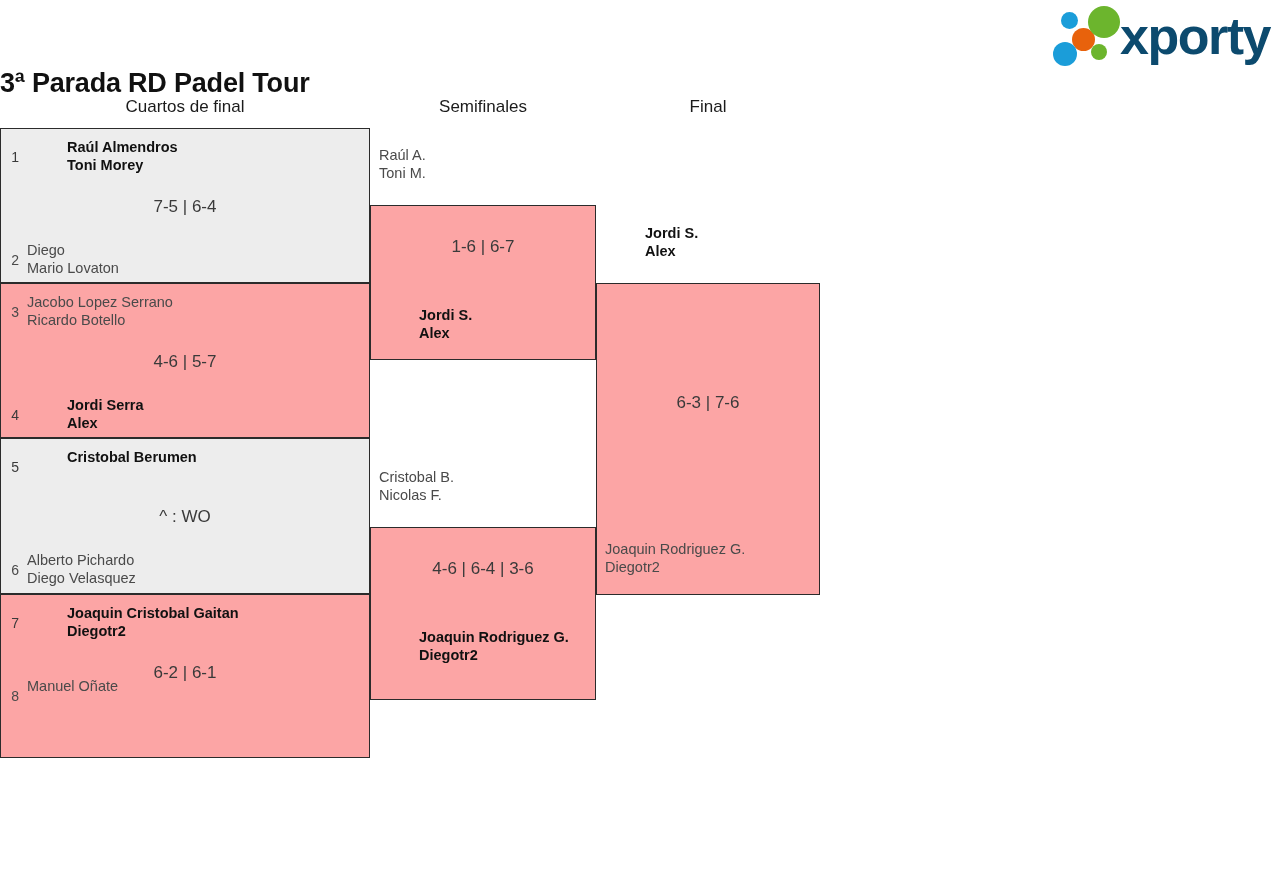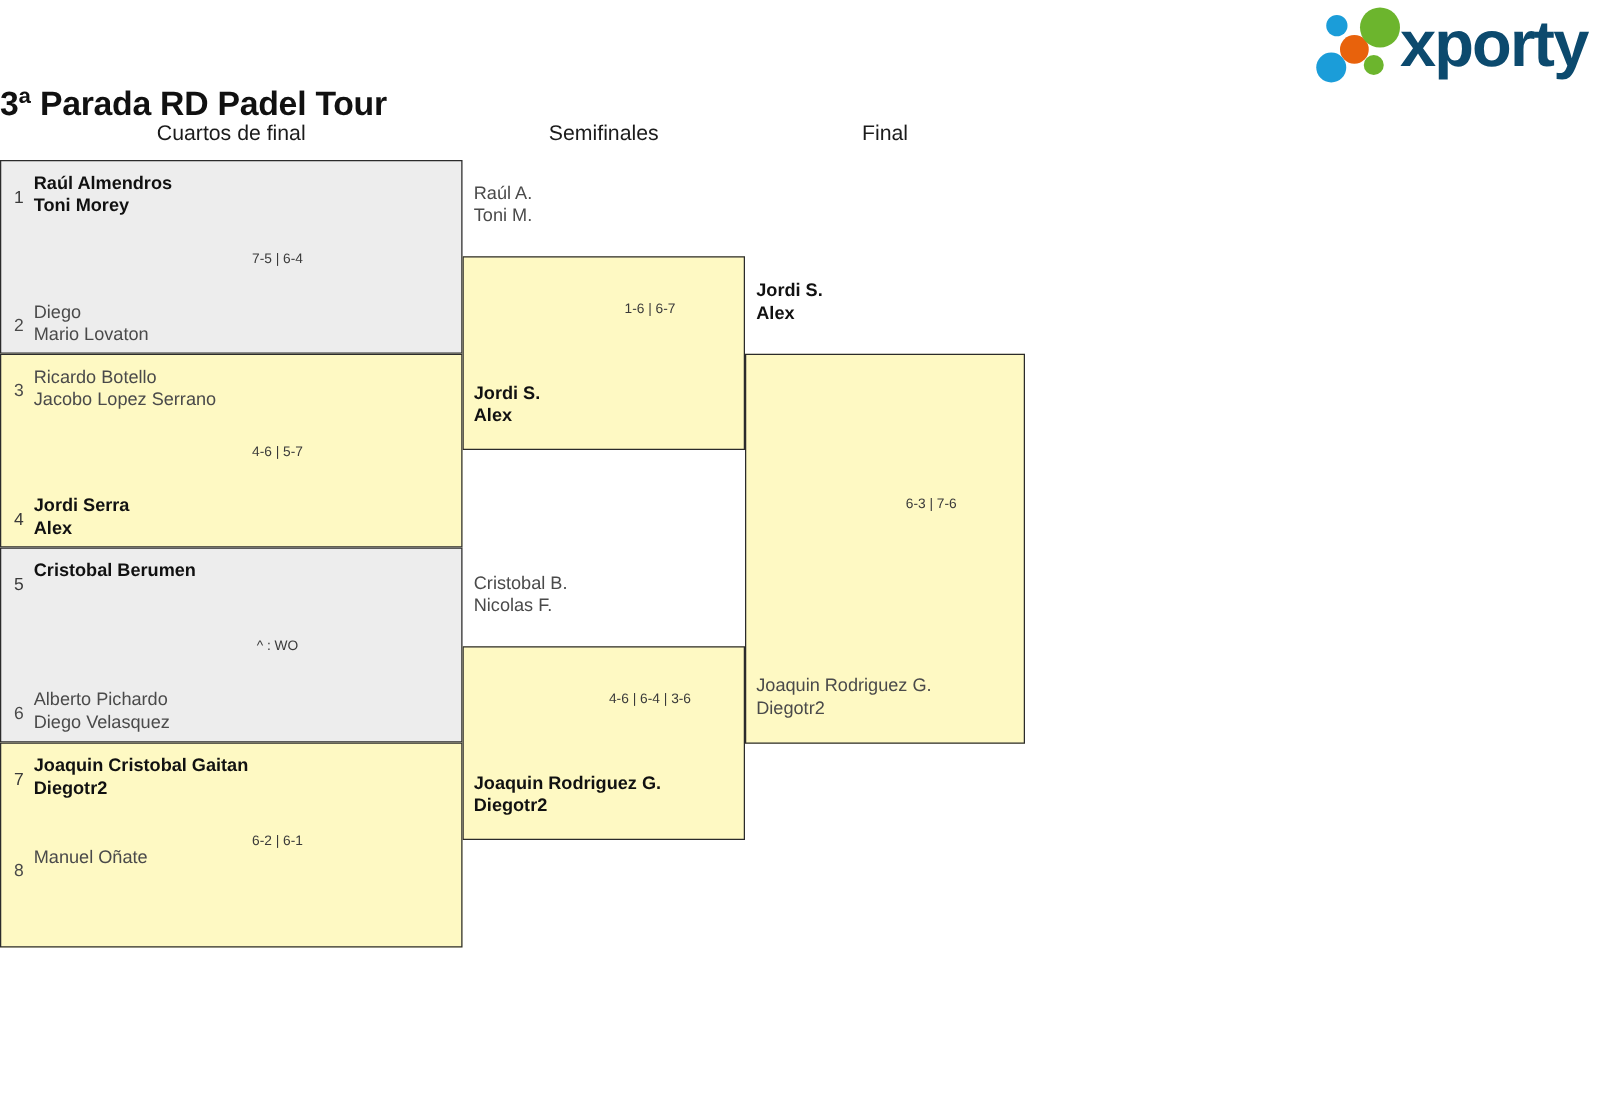--- a/index.html
+++ b/index.html
@@ -80,21 +80,21 @@
     position: absolute;
     left: 0; top: 128px;
     width: 830px;
     height: 630px;
   }
 
   .match {
     position: absolute;
     box-sizing: border-box;
     border: 1px solid #2b2b2b;
-    background: #fef9c3;
+    background: #fca5a5;
   }
   .match.shaded { background: #ededed; }
 
   .team {
     position: absolute;
     left: 0;
     width: 100%;
     box-sizing: border-box;
     display: flex;
     align-items: flex-start;
@@ -108,36 +108,35 @@
     color: #4a4a4a;
     padding-top: 10px;
   }
   .names {
     flex: 1 1 auto;
     padding-left: 8px;
     font-size: 14.5px;
     line-height: 18px;
     color: #4a4a4a;
   }
-  .team.winner .names { color: #111111; font-weight: bold; }
+  .team.winner .names { color: #111111; font-weight: bold; margin-left: 40px; }
   .team.winner .seed  { color: #3a3a3a; }
   .name-line { display: block; white-space: nowrap; }
 
   .team.single .names { padding-top: 0; }
 
   .score {
     position: absolute;
     left: 0;
     width: 100%;
     text-align: center;
-    font-size: 11px;
+    font-size: 17px;
     line-height: 18px;
     color: #3a3a3a;
     white-space: nowrap;
-    padding-left: 37px;
   }
 
   
   .qf { left: 0px; width: 370px; }
   .qf .team.top    { top: 9px; }
   .qf .team.bottom { top: 112px; }
   .qf .team.single { top: 82px; }
   .qf .score       { top: 69px; }
 
   #match-qf-0 { top: 0px;   height: 155px; }
@@ -145,21 +144,21 @@
   #match-qf-2 { top: 310px; height: 156px; }
   #match-qf-3 { top: 466px; height: 164px; }
 
   
   .sf { left: 370px; width: 226px; }
   .sf .team.top    { top: -60px; }
   .sf .team.bottom { top: 100px; }
   .sf .score       { top: 32px; }
 
   #match-sf-0 { top: 77px;  height: 155px; }
-  #match-sf-1 { top: 389px; height: 155px; }
+  #match-sf-1 { top: 399px; height: 173px; }
 
   
   .fn { left: 596px; width: 224px; }
   .fn .team.top    { top: -60px; }
   .fn .team.bottom { top: 256px; }
   .fn .score       { top: 110px; }
 
   #match-fn-0 { top: 155px; height: 312px; }
 </style>
 </head>
@@ -206,22 +205,22 @@
         <span class="name-line">Diego</span>
         <span class="name-line">Mario Lovaton</span>
       </span>
     </div>
   </div>
 
   <div class="match qf" id="match-qf-1">
     <div class="team top">
       <span class="seed">3</span>
       <span class="names">
+        <span class="name-line">Jacobo Lopez Serrano</span>
         <span class="name-line">Ricardo Botello</span>
-        <span class="name-line">Jacobo Lopez Serrano</span>
       </span>
     </div>
     <div class="score">4-6 | 5-7</div>
     <div class="team bottom winner">
       <span class="seed">4</span>
       <span class="names">
         <span class="name-line">Jordi Serra</span>
         <span class="name-line">Alex</span>
       </span>
     </div>

